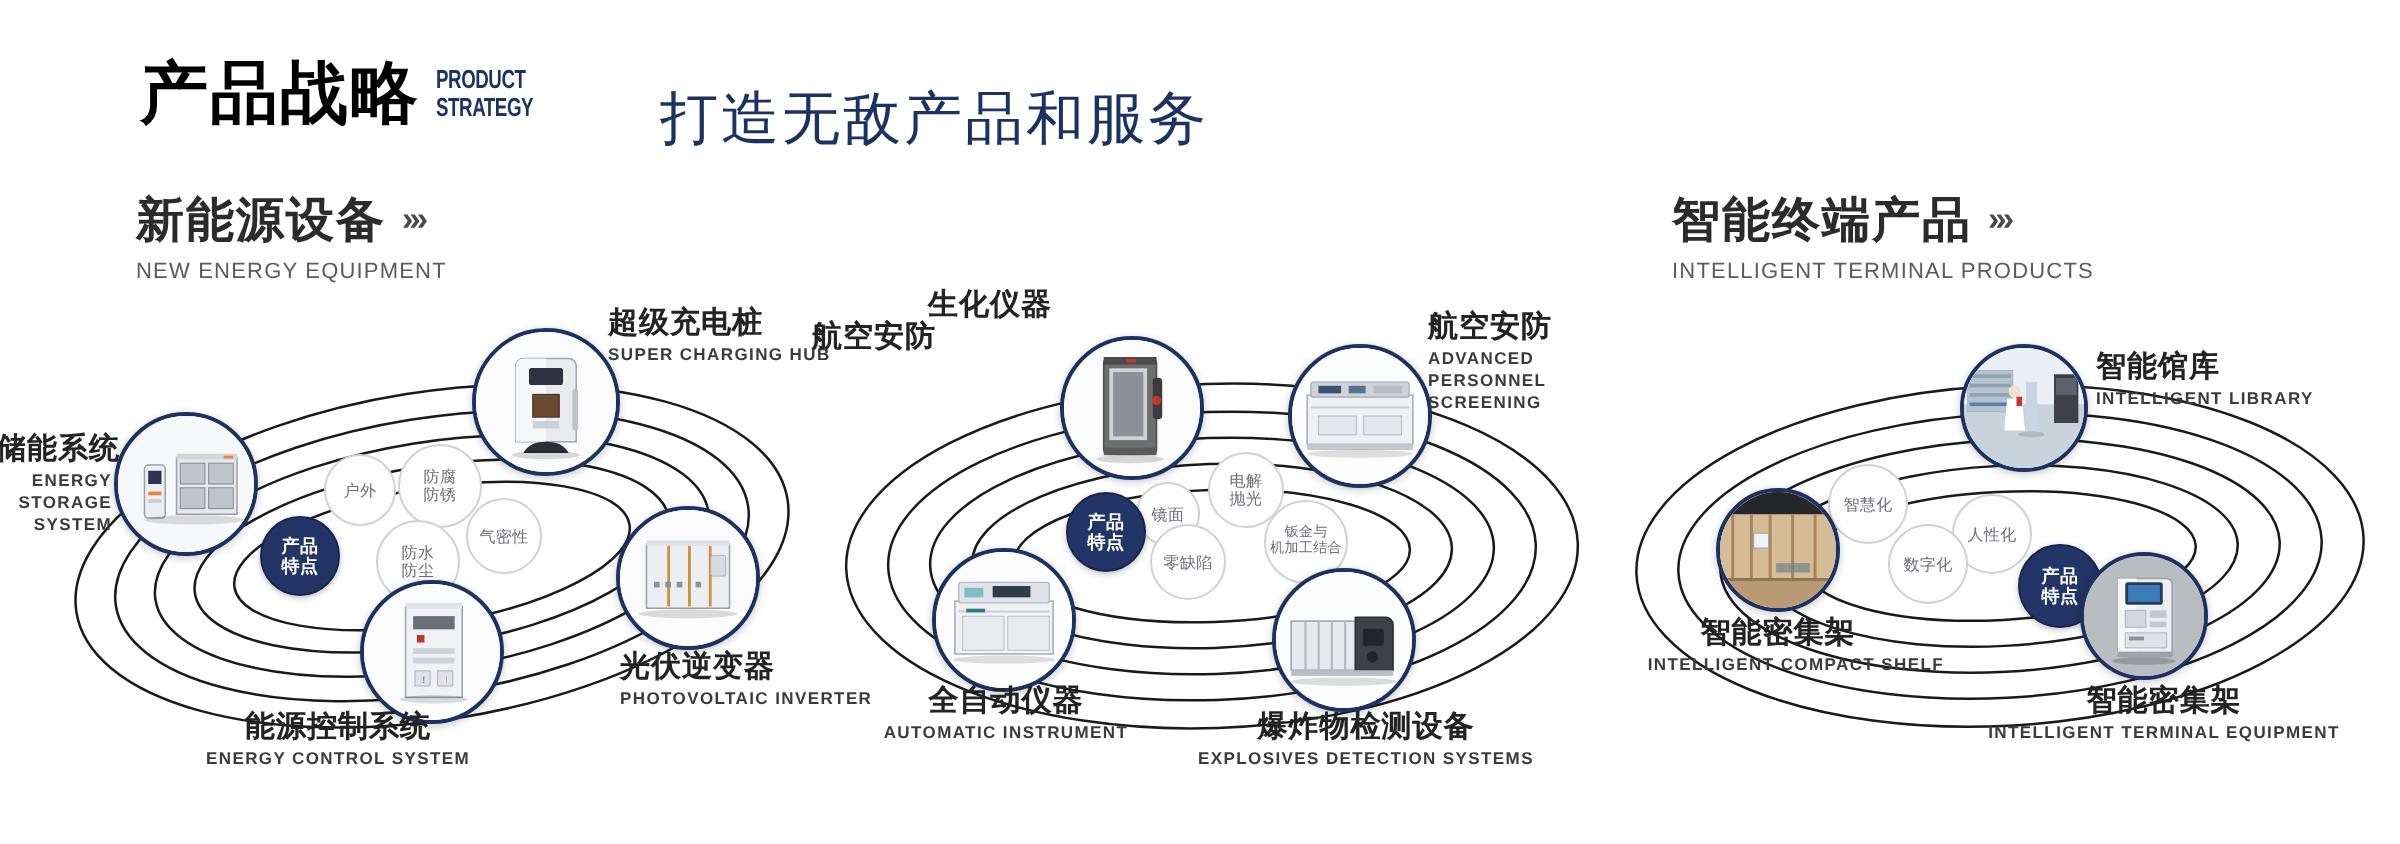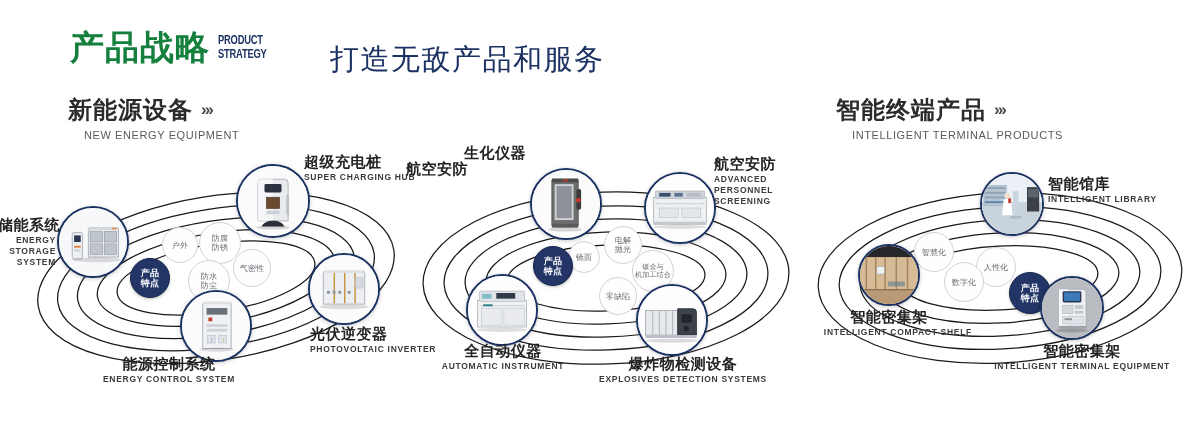--- a/index.html
+++ b/index.html
@@ -15,21 +15,21 @@
     font-family: "Liberation Sans", "DejaVu Sans", sans-serif;
     color: #333;
   }
   #root { position: relative; width: 1200px; height: 422px; }
 
   
   .header { position: absolute; left: 0; top: 0; width: 1200px; height: 86px; }
   .brand-title {
     position: absolute; left: 70px; top: 27px;
     font-size: 34px; font-weight: bold; letter-spacing: 1px;
-    color: #15803d; line-height: 40px;
+    color: #000000; line-height: 40px;
     white-space: nowrap;
   }
   .brand-en {
     position: absolute; left: 218px; top: 33px;
     color: #1b3263; font-weight: bold;
     font-size: 13px; line-height: 14px;
     letter-spacing: -0.3px;
     transform: scaleX(0.72); transform-origin: left top;
     font-family: "Liberation Sans Narrow", "Liberation Sans", sans-serif;
   }
@@ -46,21 +46,21 @@
     font-size: 24px; font-weight: bold; color: #2b2b2b;
     letter-spacing: 1px; line-height: 28px; white-space: nowrap;
   }
   .sec-head .chev {
     display: inline-block; margin-left: 8px;
     color: #4a4a4a; font-size: 17px; letter-spacing: -2px;
     vertical-align: 3px; font-weight: bold;
   }
   .sec-head .en {
     font-size: 11px; color: #5b5b5b; letter-spacing: 0.6px;
-    margin-top: 5px; white-space: nowrap; font-weight: 500; margin-left: 16px;
+    margin-top: 5px; white-space: nowrap; font-weight: 500;
   }
   #sec-1 { left: 68px; top: 96px; }
   #sec-2 { left: 449px; top: 96px; }
   #sec-3 { left: 836px; top: 96px; }
 
   
   .cluster { position: absolute; top: 150px; width: 400px; height: 260px; }
   #cluster-1 { left: 20px; }
   #cluster-2 { left: 408px; }
   #cluster-3 { left: 800px; }
@@ -263,21 +263,21 @@
         <span>镜面</span>
       </div>
     <div class="bubble" style="left:196px;top:76px;width:38px;height:38px;">
         <span style="white-space:pre-line">电解
 抛光</span>
       </div>
     <div class="bubble" style="left:224px;top:100px;width:42px;height:42px;">
         <span style="white-space:pre-line;font-size:7px;line-height:8px">钣金与
 机加工结合</span>
       </div>
-    <div class="bubble" style="left:167px;top:127px;width:38px;height:38px;margin-left:24px;">
+    <div class="bubble" style="left:167px;top:112px;width:38px;height:38px;">
         <span>零缺陷</span>
       </div>
     <div class="core" style="left:125px;top:96px;width:40px;height:40px;">
       <div>
           <span>产品</span>
           <span>特点</span>
         </div>
     </div>
 
     <div class="nlabel left" style="left:-12px;top:10px;width:72px;">

